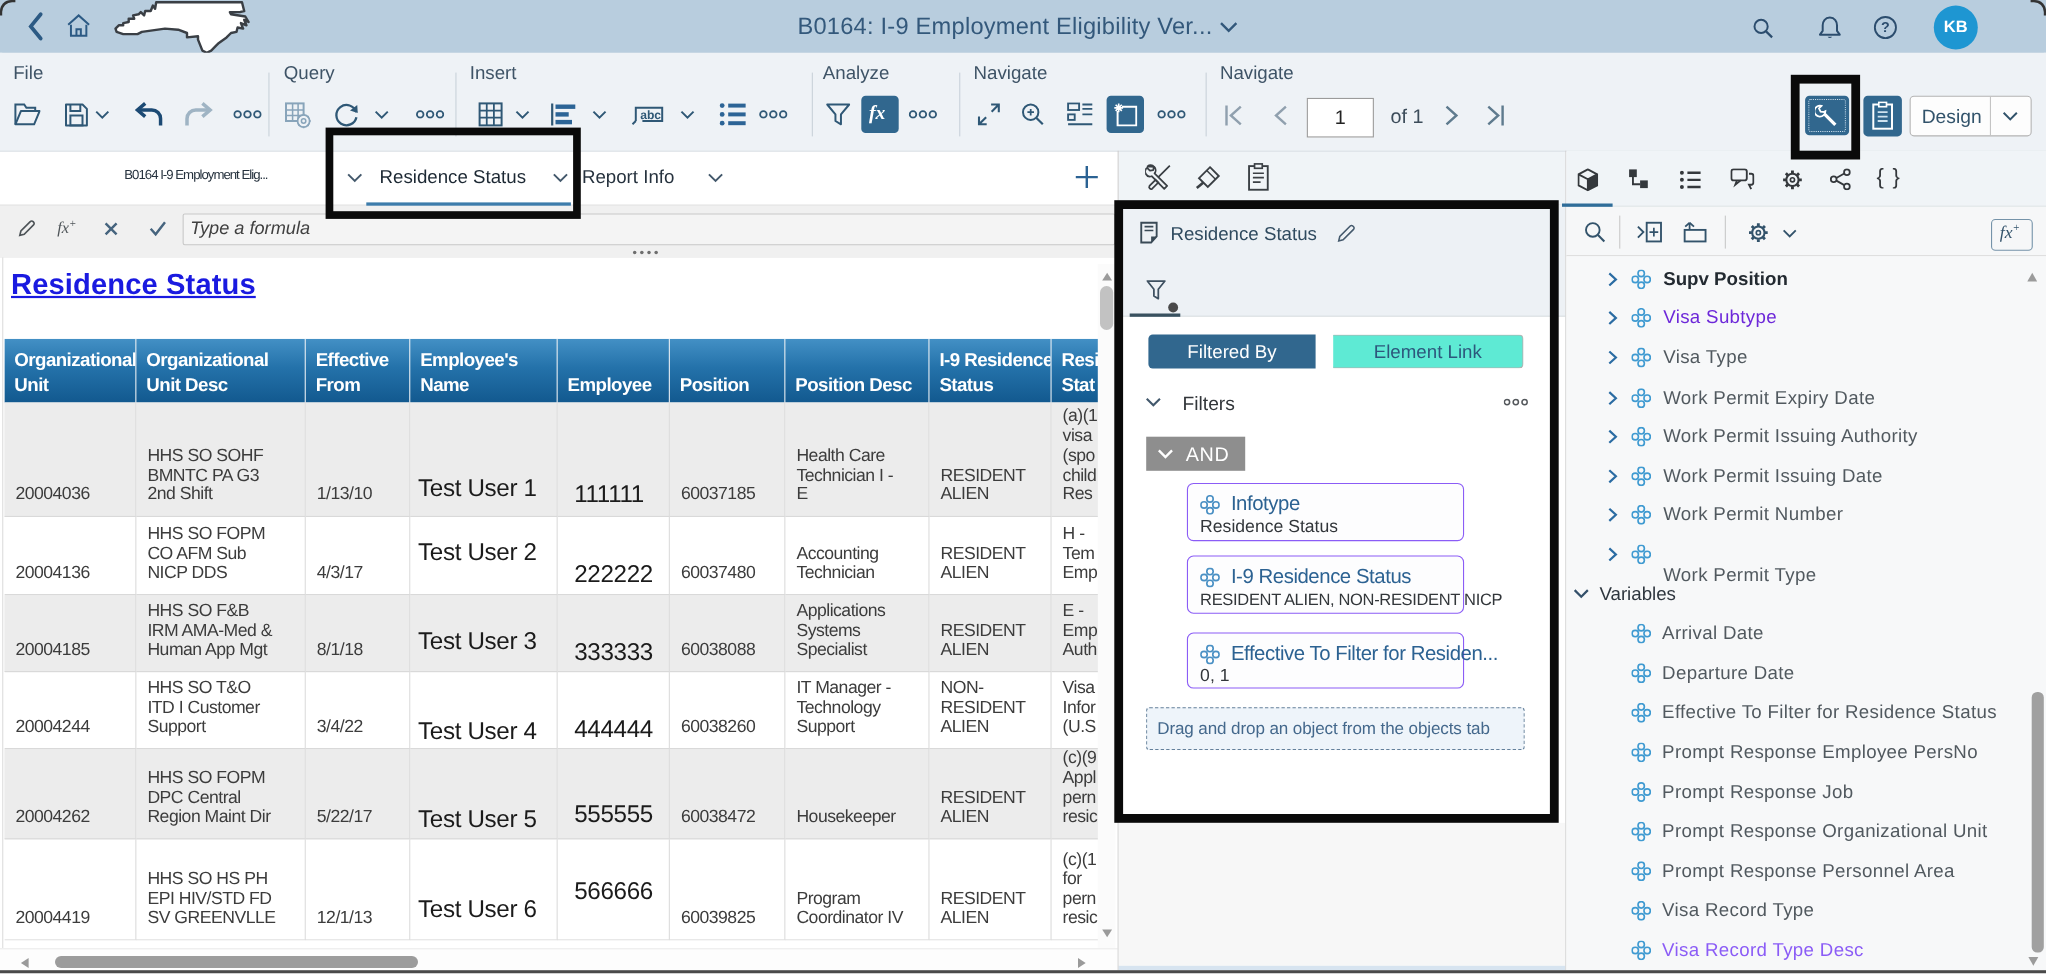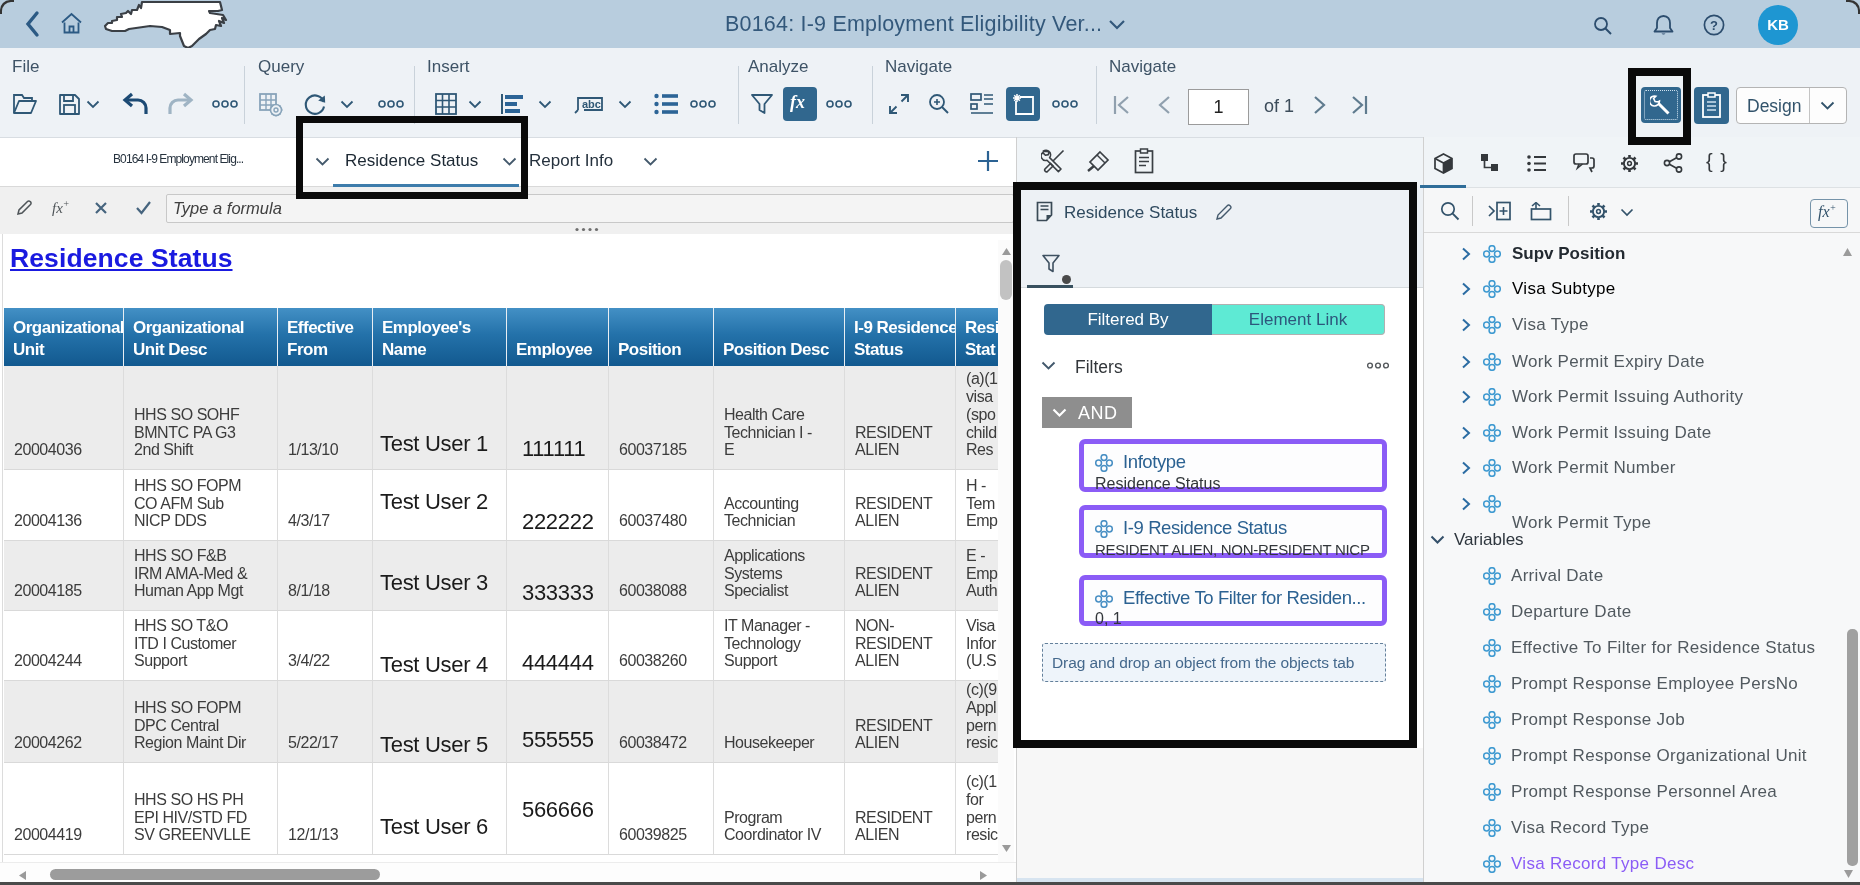--- a/index.html
+++ b/index.html
@@ -396,41 +396,41 @@
 <div class="abs" style="left:1064px;top:203px;font-size:17px;color:#2f4a5f">Residence Status</div>
 <svg class="abs" style="left:1215px;top:203px" width="18" height="18" viewBox="0 0 18 18">
  <path d="M2 16 L3 12 L12.5 2.5 a1.6 1.6 0 0 1 2.3 0 l0.7 0.7 a1.6 1.6 0 0 1 0 2.3 L6 15 L2 16 Z" fill="none" stroke="#44596c" stroke-width="1.4"></path>
 </svg>
 <svg class="abs" style="left:1042px;top:254px" width="18" height="19" viewBox="0 0 18 19">
  <path d="M1 1.5 H17 L11 9 V17.5 L7 15 V9 Z" fill="none" stroke="#3f5161" stroke-width="1.6" stroke-linejoin="round"></path>
 </svg>
 <div class="abs" style="left:1062px;top:275px;width:9px;height:9px;border-radius:50%;background:#4a4a4a"></div>
 <div class="abs" style="left:1027px;top:285px;width:46px;height:3px;background:#39515f"></div>
 
-<div class="abs seg-dark" style="left:1044px;top:304px;width:168px;height:31px;border-radius:4px 0 0 4px;font-size:17px;text-align:center;line-height:31px">Filtered By</div>
+<div class="abs seg-dark" style="left:1044px;top:304px;width:152px;height:31px;border-radius:4px 0 0 4px;font-size:17px;text-align:center;line-height:31px">Filtered By</div>
 <div class="abs" style="left:1212px;top:304px;width:173px;height:31px;border:1px solid #b0b0b0;border-left:none;border-radius:0 4px 4px 0;box-sizing:border-box;background:#5eead4;font-size:17px;color:#2d577c;text-align:center;line-height:29px">Element Link</div>
 
 <svg class="abs" style="left:1041px;top:361px" width="15" height="10" viewBox="0 0 15 10">
     <path d="M1.5 1.5 L7.5 7.5 L13.5 1.5" fill="none" stroke="#42586c" stroke-width="1.9"></path>
   </svg>
 <div class="abs" style="left:1075px;top:357px;font-size:17.5px;color:#32363a">Filters</div>
 <svg class="abs" style="left:1367px;top:362px" width="22" height="7" viewBox="0 0 22 7">
  <circle cx="3" cy="3.5" r="2.4" fill="none" stroke="#54585c" stroke-width="1.4"></circle>
     <circle cx="11" cy="3.5" r="2.4" fill="none" stroke="#54585c" stroke-width="1.4"></circle>
     <circle cx="19" cy="3.5" r="2.4" fill="none" stroke="#54585c" stroke-width="1.4"></circle>
 </svg>
 
 <div class="abs" style="left:1042px;top:397px;width:90px;height:31px;background:#8e8e8e"></div>
 <svg class="abs" style="left:1052px;top:408px" width="15" height="10" viewBox="0 0 15 10">
     <path d="M1.5 1.5 L7.5 7.5 L13.5 1.5" fill="none" stroke="#fff" stroke-width="2.2"></path>
   </svg>
 <div class="abs" style="left:1078px;top:403px;font-size:18px;color:#fff;letter-spacing:0.5px">AND</div>
 
 <style>
-.card{position:absolute;left:1079px;width:308px;border:5px solid #8b5cf6;border-radius:6px;background:#fdfdfe;box-sizing:border-box}
+.card{position:absolute;left:1079px;width:252px;border:1px solid #8b5cf6;border-radius:6px;background:#fdfdfe;box-sizing:border-box}
 .ct{position:absolute;left:39px;font-size:18.5px;letter-spacing:-0.4px;color:#2c6292;white-space:nowrap}
 .cv{position:absolute;left:11px;font-size:16px;color:#32363a;white-space:nowrap;overflow:hidden;max-width:290px}
 .clover{position:absolute;left:11px}
 </style>
 <div class="card" style="top:439px;height:53px">
  <svg class="clover" style="top:10px" width="18" height="18" viewBox="0 0 18 18">
   <g fill="none" stroke="#4a90c4" stroke-width="1.5">
    <circle cx="9" cy="3.6" r="2.9"></circle>
         <circle cx="9" cy="14.4" r="2.9"></circle>
         <circle cx="3.6" cy="9" r="2.9"></circle>
@@ -550,21 +550,21 @@
     <path d="M2 1.5 L8 7 L2 12.5" fill="none" stroke="#2b6ca3" stroke-width="2"></path>
   </svg>
 <svg class="abs" style="left:1483px;top:280px" width="18" height="18" viewBox="0 0 18 18">
     <g fill="none" stroke="#3f9ad1" stroke-width="1.5">
       <circle cx="9" cy="3.6" r="2.9"></circle>
       <circle cx="9" cy="14.4" r="2.9"></circle>
       <circle cx="3.6" cy="9" r="2.9"></circle>
       <circle cx="14.4" cy="9" r="2.9"></circle>
     </g>
   </svg>
-<div class="abs" style="left:1512px;top:279px;font-size:17px;letter-spacing:0.3px;color:#000000">Visa Subtype</div>
+<div class="abs" style="left:1512px;top:279px;font-size:17px;letter-spacing:0.3px;color:#6d28d9">Visa Subtype</div>
 <svg class="abs" style="left:1461px;top:318px" width="10" height="14" viewBox="0 0 10 14">
     <path d="M2 1.5 L8 7 L2 12.5" fill="none" stroke="#2b6ca3" stroke-width="2"></path>
   </svg>
 <svg class="abs" style="left:1483px;top:316px" width="18" height="18" viewBox="0 0 18 18">
     <g fill="none" stroke="#3f9ad1" stroke-width="1.5">
       <circle cx="9" cy="3.6" r="2.9"></circle>
       <circle cx="9" cy="14.4" r="2.9"></circle>
       <circle cx="3.6" cy="9" r="2.9"></circle>
       <circle cx="14.4" cy="9" r="2.9"></circle>
     </g>

